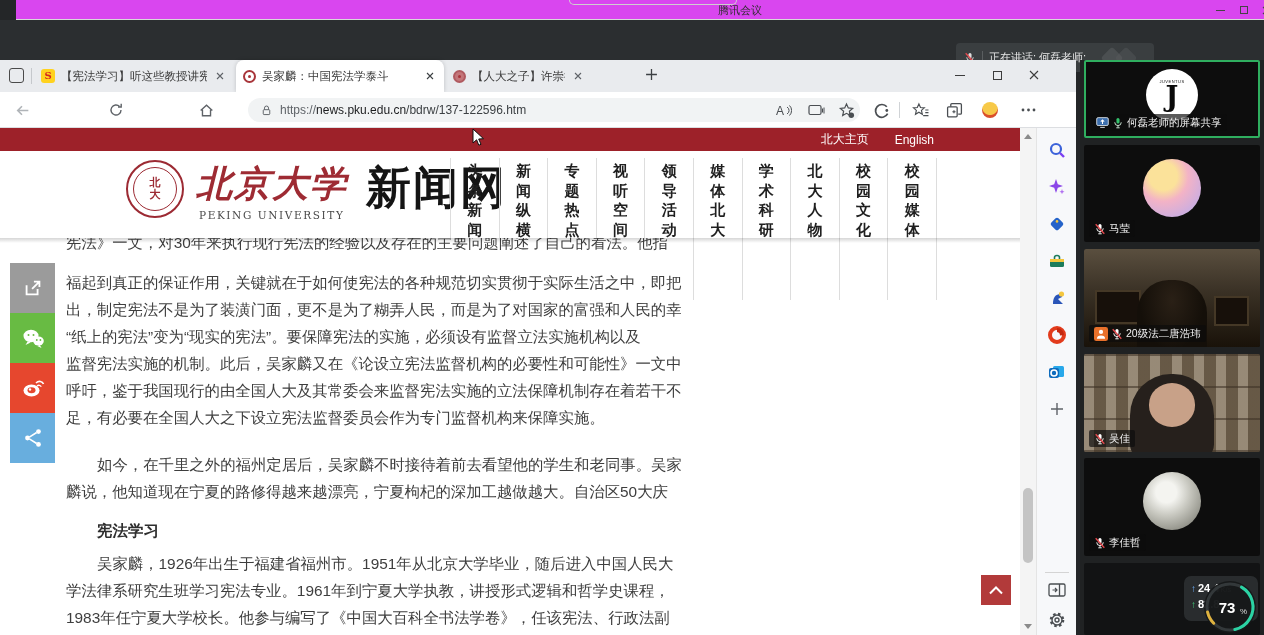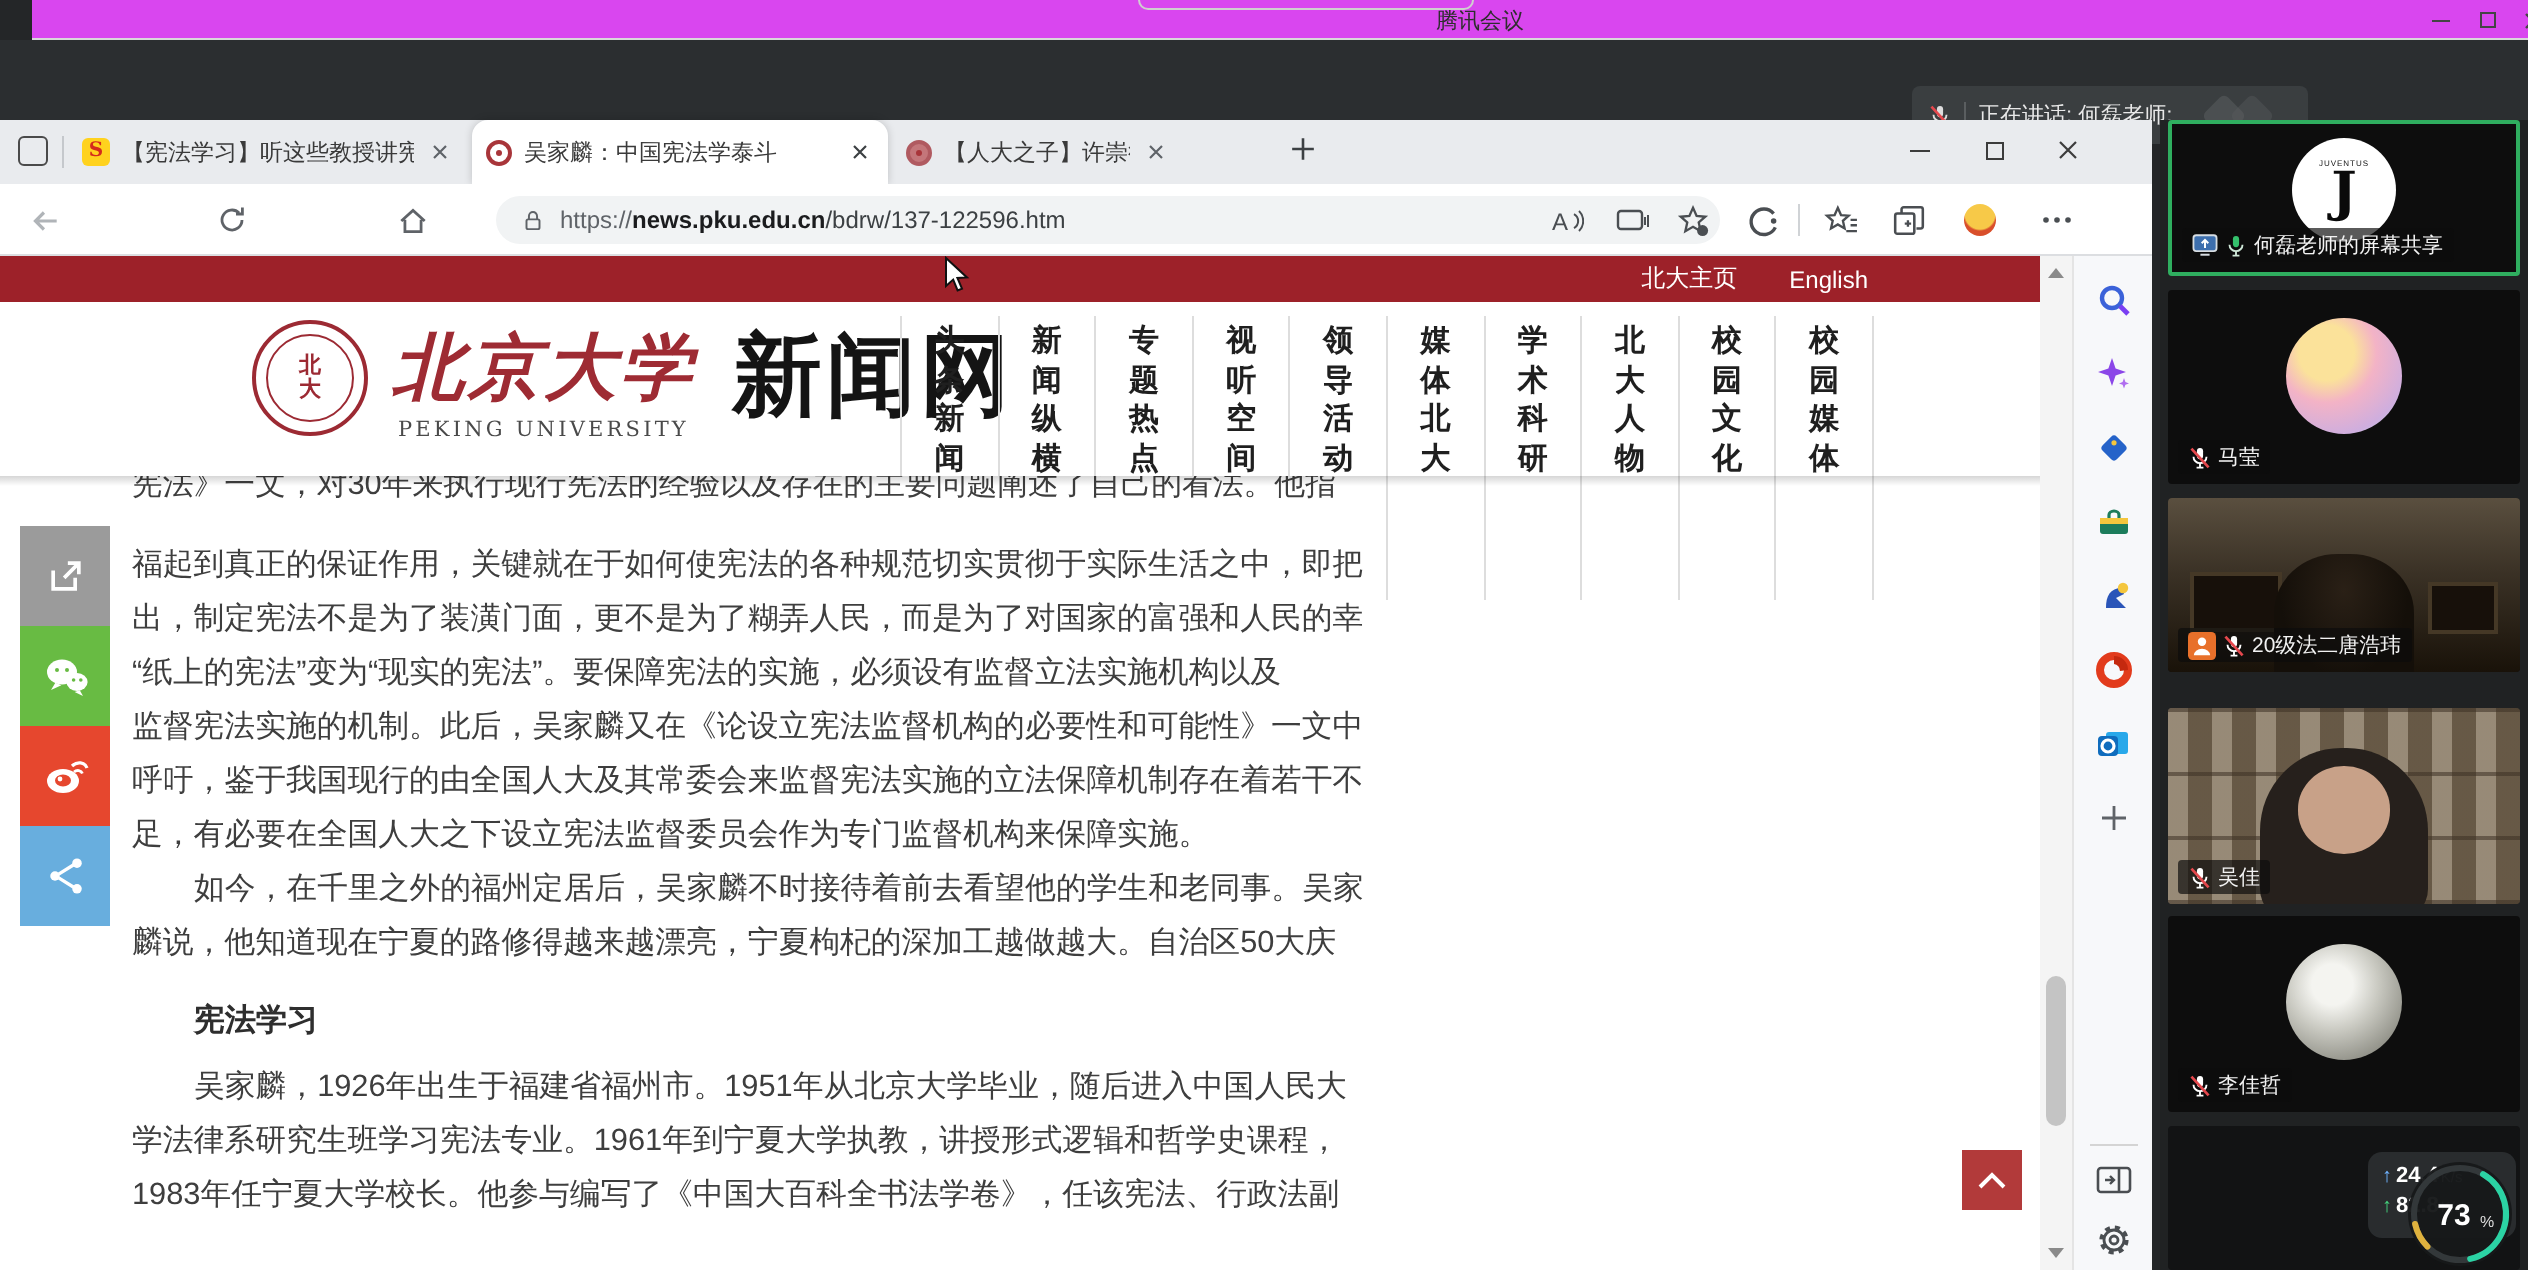--- a/index.html
+++ b/index.html
@@ -34,21 +34,21 @@
 .tclose{width:14px;height:14px;display:flex;align-items:center;justify-content:center}
 #newtab{position:absolute;left:645px;top:8px;width:16px;height:16px}
 .bwc{position:absolute;top:0;width:36px;height:30px;display:flex;align-items:center;justify-content:center}
 .bwc .bar{width:10px;height:1px;background:#3c3c3c}
 .bwc .box{width:9px;height:9px;border:1px solid #3c3c3c}
 
 #toolbar{position:absolute;left:0;top:32px;width:1076px;height:36px;background:#fff;border-bottom:1px solid #dcdee1}
 .tbi{position:absolute;top:8px;width:20px;height:20px;display:flex;align-items:center;justify-content:center}
 #urlbar{position:absolute;left:248px;top:6px;width:612px;height:24px;background:#f1f3f4;border-radius:12px;display:flex;align-items:center;padding:0 12px;gap:7px;font-size:12px}
 #urlbar .sch{color:#5f6368}
-#urlbar .dom{color:#1b1c1e;font-weight:bold}
+#urlbar .dom{color:#1b1c1e;font-weight:normal}
 #urlbar .pth{color:#3c4043}
 .tvline{position:absolute;top:10px;width:1px;height:16px;background:#d0d3d6}
 #cursor{position:absolute;left:472px;top:36px;z-index:30}
 
 #page{position:absolute;left:0;top:68px;width:1076px;height:507px;background:#fff;overflow:hidden}
 #redbar{position:absolute;left:0;top:0;width:1020px;height:23px;background:#9d2129;display:flex;align-items:center;justify-content:flex-end;gap:26px;padding-right:86px;z-index:6}
 #redbar span{color:#fff;font-size:12px}
 #pkuheader{position:absolute;left:0;top:23px;width:1020px;height:87px;background:#fff;z-index:1}
 #pkulogo{position:absolute;left:126px;top:32px;width:58px;height:58px;border:2.5px solid #9c2a33;border-radius:50%;display:flex;align-items:center;justify-content:center;z-index:2}
 #pkulogo .inner{width:44px;height:44px;border:1.3px solid #9c2a33;border-radius:50%;display:flex;flex-direction:column;align-items:center;justify-content:center;color:#9c2a33;font-family:"DejaVu Serif",serif;font-size:11px;font-weight:bold;line-height:12px}
@@ -59,42 +59,42 @@
 .nav-item{flex:1;border-left:1px solid #ddd;text-align:center;padding-top:3px}
 .nav-item:last-child{border-right:1px solid #ddd}
 .nav-item span{display:block;font-size:15px;font-weight:bold;color:#1f1f1f;line-height:19.5px}
 #hshadow{position:absolute;left:0;top:110px;width:1020px;height:5px;background:linear-gradient(rgba(0,0,0,.16),rgba(0,0,0,0));z-index:5}
 
 #articlebox{position:absolute;left:0;top:110px;width:692px;height:397px;background:#fff;overflow:hidden;z-index:3;padding-left:66px}
 .line{font-size:15.4px;line-height:27px;color:#3e3e3e;white-space:nowrap}
 .indent{padding-left:31px}
 #clipwrap{height:19px;overflow:hidden;margin-bottom:12px}
 #clipwrap .line{margin-top:-9px}
-#para2{margin-top:0}
+#para2{margin-top:20px}
 #intro-heading{margin-top:12px;padding-left:31px;font-size:15.5px;line-height:27px;color:#2e2e2e;font-weight:bold}
 #para3{margin-top:6px}
 
 #sharerail{position:absolute;left:10px;top:135px;width:45px;z-index:7}
 .srail{width:45px;height:50px;display:flex;align-items:center;justify-content:center}
 
 #backtop{position:absolute;left:981px;top:447px;width:30px;height:30px;background:#b23a3a;display:flex;align-items:center;justify-content:center;z-index:7}
 
 #pscroll{position:absolute;left:1020px;top:0;width:16px;height:507px;background:#f4f4f4;z-index:8}
 #pthumb{position:absolute;left:3px;top:360px;width:10px;height:75px;background:#c4c4c4;border-radius:5px}
 .sarrow{position:absolute;left:4px;width:0;height:0;border-left:4px solid transparent;border-right:4px solid transparent}
 
 #esidebar{position:absolute;left:1036px;top:0;width:40px;height:507px;background:#f7f8fa;border-left:1px solid #e4e4e4;z-index:8}
 .sicon{position:absolute;left:10px;width:20px;height:20px;display:flex;align-items:center;justify-content:center}
 #esdivider{position:absolute;left:8px;top:444px;width:24px;height:1px;background:#d4d4d4}
 
 #panel{position:absolute;left:1080px;top:60px;width:184px;height:575px;background:#202223}
 .tile{position:absolute;left:4px;width:176px;background:#0d0d0d;border-radius:2px;overflow:hidden}
 .tile.t1{top:0;height:78px;border:2px solid #2fae5f}
 .tile.t2{top:85px;height:97px}
-.tile.t3{top:189px;height:87px}
+.tile.t3{top:189px;height:98px}
 .tile.t4{top:294px;height:98px}
 .tile.t5{top:398px;height:98px}
 .tile.t6{top:503px;height:72px;background:#121314}
 .avatar{position:absolute;left:50%;top:44%;transform:translate(-50%,-50%);width:58px;height:58px;border-radius:50%}
 .avatar.juventus{width:52px;height:52px;background:#fff;display:flex;flex-direction:column;align-items:center;justify-content:center}
 .juvsub{font-size:4px;letter-spacing:.5px;color:#111}
 .juvj{font-family:"DejaVu Serif",serif;font-weight:bold;font-size:27px;line-height:26px;color:#0a0a0a}
 .avatar.anime{background:radial-gradient(circle at 35% 30%,#fbe29a 0 25%,#f3b3c6 45%,#cfaede 75%,#b7d3ee 100%)}
 .avatar.photo-gray{background:radial-gradient(circle at 40% 35%,#f4f4f0 0 20%,#c9c9c1 45%,#8d8d84 80%)}
 .avatar.initials-blue{left:58px;top:6px;transform:none;width:62px;height:62px;background:#1d74e6;color:#fff;font-size:15px;display:flex;align-items:center;justify-content:center}

